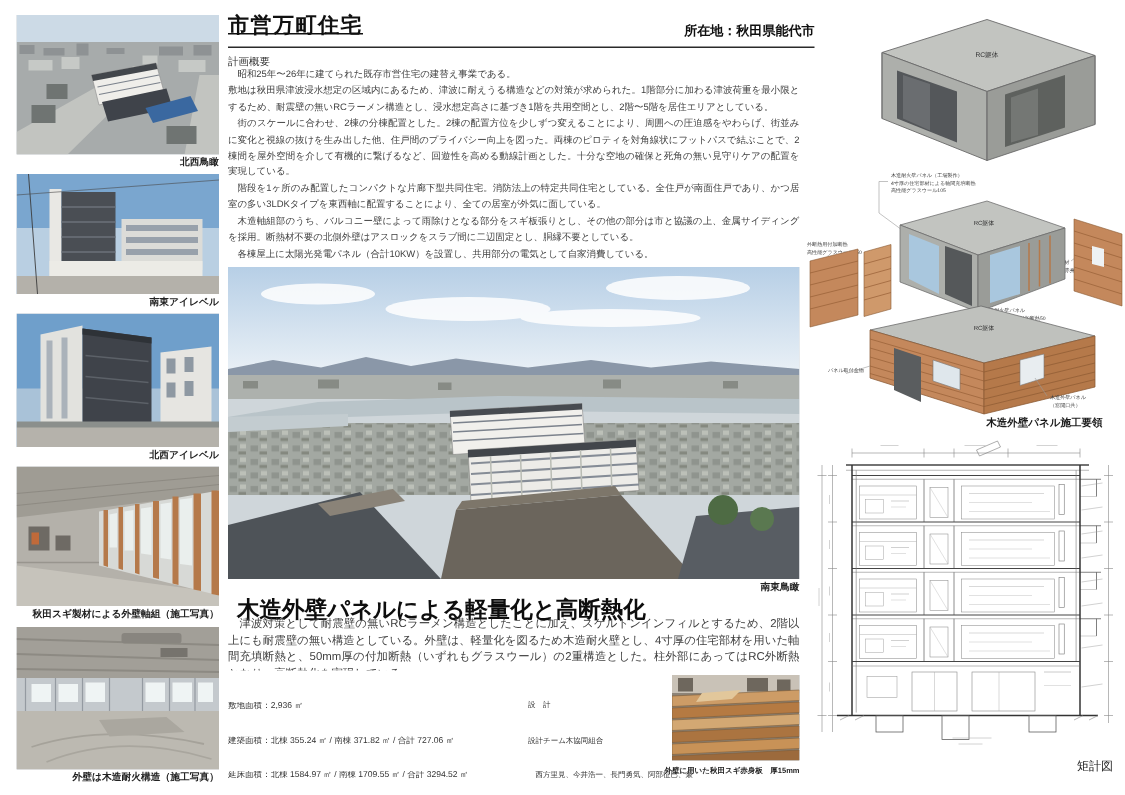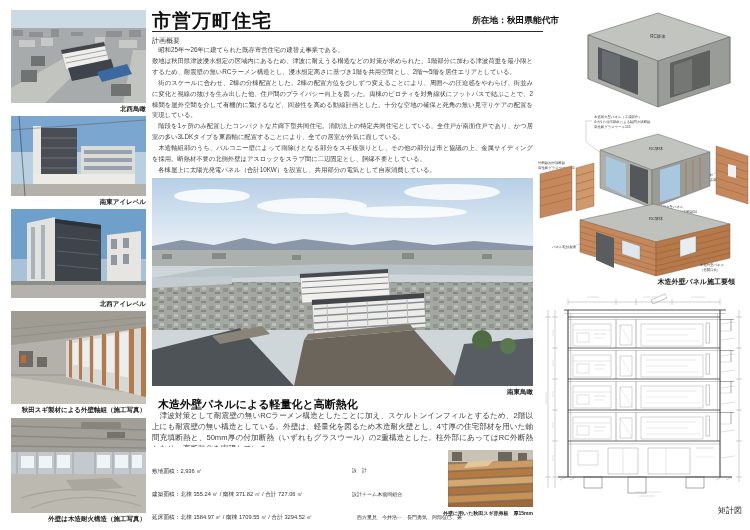--- a/index.html
+++ b/index.html
@@ -5,27 +5,27 @@
   html,body{margin:0;padding:0;}
   body{
     width:750px;height:530px;position:relative;background:#ffffff;
     font-family:"Liberation Sans","DejaVu Sans",sans-serif;color:#3b3b3b;
     overflow:hidden;
   }
   .abs{position:absolute;}
   .photo{background:#cfd6da;overflow:hidden;}
   .photo svg{display:block;width:100%;height:100%;}
   .pcap{font-size:6.5px;font-weight:bold;color:#222;text-align:right;line-height:8px;}
-  .title{font-size:19px;font-weight:bold;color:#101010;letter-spacing:1px;}
+  .title{font-size:14px;font-weight:bold;color:#101010;letter-spacing:1px;text-decoration:underline;}
   .loc{font-size:8.7px;font-weight:bold;color:#101010;text-align:right;}
   .rule{border-top:1.6px solid #2a2a2a;height:0;}
   .secname{font-size:7px;color:#333;}
   .bodytext{font-size:6.3px;line-height:10.9px;text-align:justify;color:#404040;}
   .bodytext p{margin:0;}
-  .feat-h{font-size:11px;font-weight:bold;color:#0d0d0d;}
+  .feat-h{font-size:15px;font-weight:bold;color:#0d0d0d;}
   .feat-b{font-size:7.6px;line-height:10.9px;text-align:justify;color:#404040;}
   .specs{font-size:5.7px;line-height:7.8px;color:#333;white-space:pre-wrap;}
   .specs div{height:7.8px;overflow:hidden;}
   .specs2{font-size:5px;line-height:7.7px;color:#333;white-space:pre-wrap;}
   .specs2 div{height:7.7px;overflow:hidden;}
   .woodcap{font-size:5px;font-weight:bold;color:#222;text-align:right;}
   .axcap{font-size:7px;font-weight:bold;color:#1a1a1a;text-align:right;}
   .seccap{font-size:8px;font-weight:normal;color:#1a1a1a;text-align:right;}
   svg text{font-family:"Liberation Sans","DejaVu Sans",sans-serif;}
 </style>
@@ -191,21 +191,21 @@
       </g>
     <rect x="0" y="56" width="135" height="39" fill="#bcb9b1"></rect>
     <path d="M10,80 Q60,64 125,78" stroke="#a5a29a" stroke-width="1.2" fill="none"></path>
     <path d="M20,90 Q70,70 130,88" stroke="#a9a69e" stroke-width="1.2" fill="none"></path>
     <polygon points="55,62 100,60 112,70 62,73" fill="#aaa79f"></polygon>
   </svg>
 </div>
 <div class="abs pcap" style="left:11px;top:515px;width:135px;">外壁は木造耐火構造（施工写真）</div>
 
 <div class="abs title" style="left:152px;top:8px;width:300px;">市営万町住宅</div>
-<div class="abs loc" style="left:396px;top:15px;width:163px;">所在地：秋田県能代市</div>
+<div class="abs loc" style="left:380px;top:15px;width:163px;">所在地：秋田県能代市</div>
 <div class="abs rule" style="left:152px;top:31px;width:391px;"></div>
 
 <div class="abs secname" style="left:152px;top:36px;width:100px;">計画概要</div>
 <div class="abs bodytext" style="left:152px;top:45px;width:381px;height:130px;overflow:hidden;">
   <p>　昭和25年〜26年に建てられた既存市営住宅の建替え事業である。</p>
   <p>敷地は秋田県津波浸水想定の区域内にあるため、津波に耐えうる構造などの対策が求められた。1階部分に加わる津波荷重を最小限とするため、耐震壁の無いRCラーメン構造とし、浸水想定高さに基づき1階を共用空間とし、2階〜5階を居住エリアとしている。</p>
   <p>　街のスケールに合わせ、2棟の分棟配置とした。2棟の配置方位を少しずつ変えることにより、周囲への圧迫感をやわらげ、街並みに変化と視線の抜けを生み出した他、住戸間のプライバシー向上を図った。両棟のピロティを対角線状にフットパスで結ぶことで、2棟間を屋外空間を介して有機的に繋げるなど、回遊性を高める動線計画とした。十分な空地の確保と死角の無い見守りケアの配置を実現している。</p>
   <p>　階段を1ヶ所のみ配置したコンパクトな片廊下型共同住宅。消防法上の特定共同住宅としている。全住戸が南面住戸であり、かつ居室の多い3LDKタイプを東西軸に配置することにより、全ての居室が外気に面している。</p>
   <p>　木造軸組部のうち、バルコニー壁によって雨除けとなる部分をスギ板張りとし、その他の部分は市と協議の上、金属サイディングを採用。断熱材不要の北側外壁はアスロックをスラブ間に二辺固定とし、胴縁不要としている。</p>
   <p>　各棟屋上に太陽光発電パネル（合計10KW）を設置し、共用部分の電気として自家消費している。</p>

